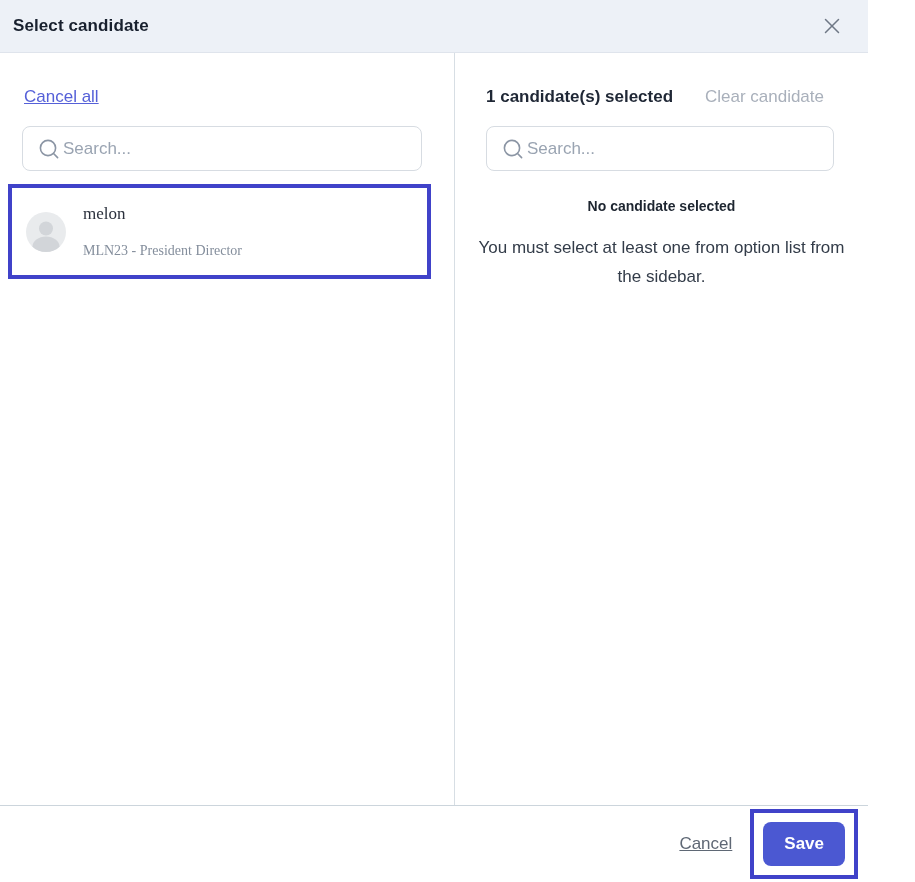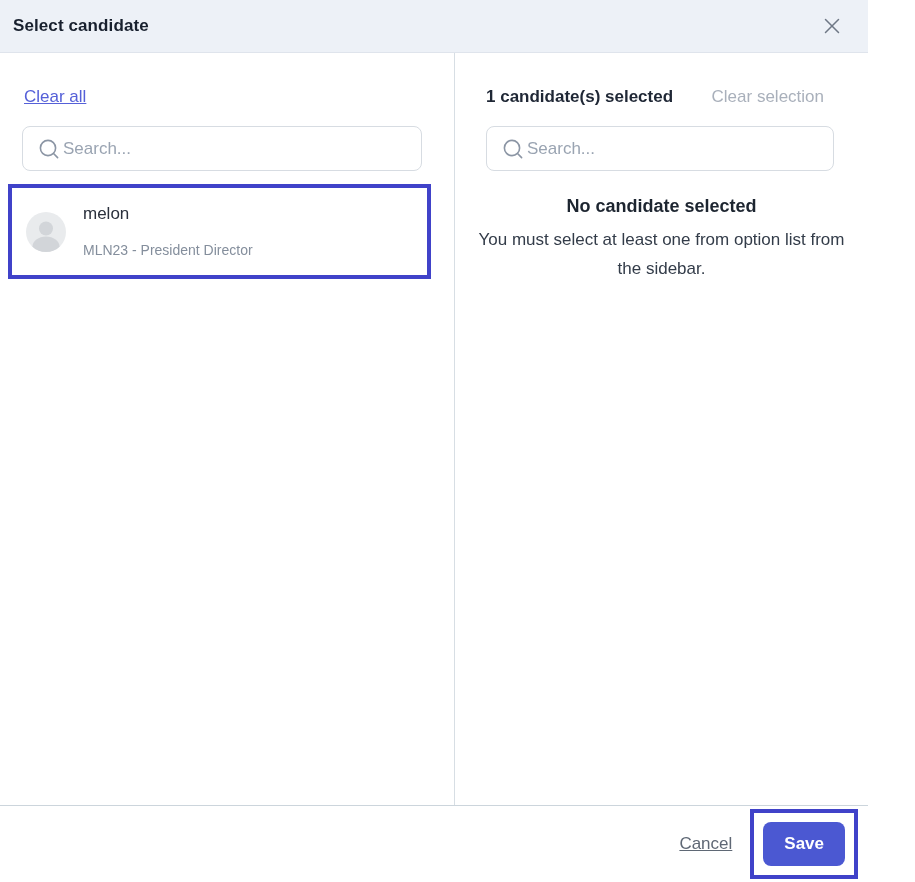--- a/index.html
+++ b/index.html
@@ -48,30 +48,30 @@
     font-family: "Liberation Sans", "DejaVu Sans", sans-serif;
     font-size: 17px; color: #2a303c; background: transparent;
   }
   .search-input::placeholder { color: #9aa4b2; opacity: 1; }
 
   
   .annotation-box { border: 4px solid #4042c9; }
   .candidate-annotation { margin: 13px 23px 0 8px; }
   .candidate-row {
     display: flex; align-items: center; gap: 17px;
-    padding: 15px 14px; background: #fff; cursor: pointer;
+    padding: 15px 14px; background: #fff; cursor: pointer; font-family: Liberation Serif, serif;
   }
   .avatar { width: 40px; height: 40px; flex: 0 0 40px; display: block; }
   .candidate-name { font-size: 17px; color: #2a303c; line-height: 22px; }
   .candidate-subtitle { font-size: 14px; color: #848e9c; line-height: 19px; margin-top: 16px; }
 
   
   .empty-state { margin-top: 21px; padding: 0 18px; text-align: center; }
-  .empty-title { font-size: 18px; font-weight: 700; color: #1d2530; line-height: 29px; }
-  .empty-message { font-size: 17px; color: #333c49; line-height: 29px; margin-top: 4px; }
+  .empty-title { font-size: 14px; font-weight: 700; color: #1d2530; line-height: 29px; }
+  .empty-message { font-size: 17px; color: #333c49; line-height: 29px; margin-top: 12px; }
 
   
   .modal-footer {
     flex: 0 0 77px; height: 77px;
     border-top: 1px solid #ccd5dc;
     display: flex; align-items: center; justify-content: flex-end;
     padding-right: 10px; background: #fff;
   }
   .cancel-btn {
     background: none; border: none; cursor: pointer;
@@ -100,21 +100,21 @@
           <line x1="16.5" y1="3.5" x2="3.5" y2="16.5"></line>
         </svg>
       </span>
     </button>
   </div>
 
   <div class="modal-body">
 
     <div class="panel-left">
       <div class="panel-head-row">
-        <a class="link-select-all" href="#">Clear all</a>
+        <a class="link-select-all" href="#">Cancel all</a>
       </div>
 
       <div class="search-box">
         <span style="display:flex">
           <svg width="24" height="24" viewBox="0 0 24 24" fill="none" stroke="#8b95a4" stroke-width="1.6" stroke-linecap="round">
             <circle cx="11" cy="11" r="7.6"></circle>
             <line x1="16.8" y1="16.8" x2="20.6" y2="20.6"></line>
           </svg>
         </span>
         <input class="search-input" type="text" placeholder="Search..." style="">
@@ -140,21 +140,21 @@
             <div class="candidate-name">melon</div>
             <div class="candidate-subtitle">MLN23 - President Director</div>
           </div>
         </div>
       </div>
     </div>
 
     <div class="panel-right">
       <div class="panel-head-row">
         <div class="panel-head-title">1 candidate(s) selected</div>
-        <a class="link-clear" href="#">Clear selection</a>
+        <a class="link-clear" href="#">Clear candidate</a>
       </div>
 
       <div class="search-box">
         <span style="display:flex">
           <svg width="24" height="24" viewBox="0 0 24 24" fill="none" stroke="#8b95a4" stroke-width="1.6" stroke-linecap="round">
             <circle cx="11" cy="11" r="7.6"></circle>
             <line x1="16.8" y1="16.8" x2="20.6" y2="20.6"></line>
           </svg>
         </span>
         <input class="search-input" type="text" placeholder="Search..." style="">

